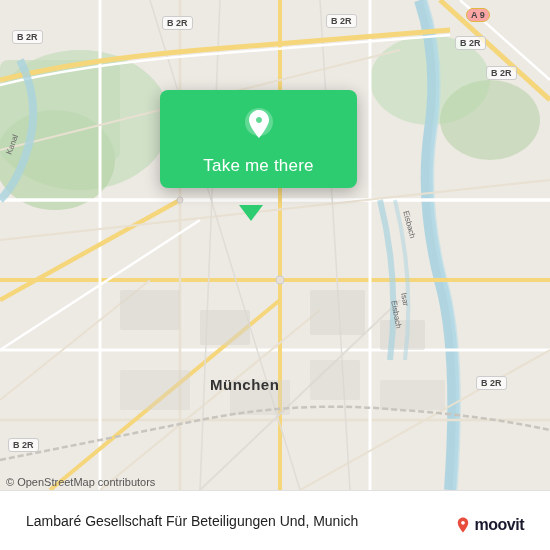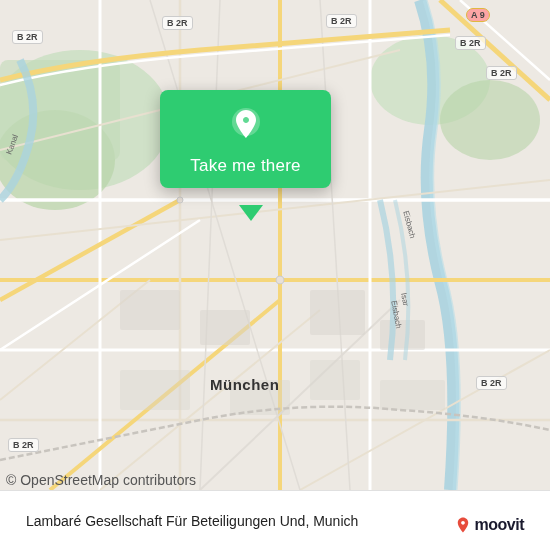--- a/index.html
+++ b/index.html
@@ -30,21 +30,21 @@
       padding: 1px 4px;
       font-weight: 600;
       white-space: nowrap;
     }
 
     
     #popup-card {
       position: absolute;
       top: 90px;
       left: 160px;
-      width: 171px;
+      width: 197px;
       background: #2ecc71;
       border-radius: 8px;
       display: flex;
       flex-direction: column;
       align-items: center;
       padding: 14px 16px 12px 16px;
       box-shadow: 0 4px 16px rgba(0,0,0,0.28);
       z-index: 10;
     }
 
@@ -211,21 +211,21 @@
 
     <svg class="pin-icon" viewBox="0 0 44 44" fill="none" xmlns="http://www.w3.org/2000/svg">
       <circle cx="22" cy="18" r="14" fill="white" opacity="0.25"></circle>
       <path d="M22 6C16.48 6 12 10.48 12 16C12 22.62 22 34 22 34C22 34 32 22.62 32 16C32 10.48 27.52 6 22 6ZM22 19C20.34 19 19 17.66 19 16C19 14.34 20.34 13 22 13C23.66 13 25 14.34 25 16C25 17.66 23.66 19 22 19Z" fill="white"></path>
     </svg>
     <span class="take-me-there">Take me there</span>
   </div>
 
   <div id="popup-tail"></div>
 
-  <div style="position:absolute; bottom:2px; left:6px; font-size:14px; color:#555; z-index:5;">© OpenStreetMap contributors</div>
+  <div style="position:absolute; bottom:2px; left:6px; font-size:11px; color:#555; z-index:5;">© OpenStreetMap contributors</div>
 
 </div>
 
 <div id="bottom-bar">
   <span class="location-text">Lambaré Gesellschaft Für Beteiligungen Und, Munich</span>
   <div class="moovit-logo">
     <svg class="moovit-pin" viewBox="0 0 24 24" xmlns="http://www.w3.org/2000/svg">
       <path d="M12 2C8.13 2 5 5.13 5 9c0 5.25 7 13 7 13s7-7.75 7-13c0-3.87-3.13-7-7-7zm0 9.5c-1.38 0-2.5-1.12-2.5-2.5s1.12-2.5 2.5-2.5 2.5 1.12 2.5 2.5-1.12 2.5-2.5 2.5z" fill="#e74c3c"></path>
     </svg>
     <span class="moovit-text">moovit</span>

